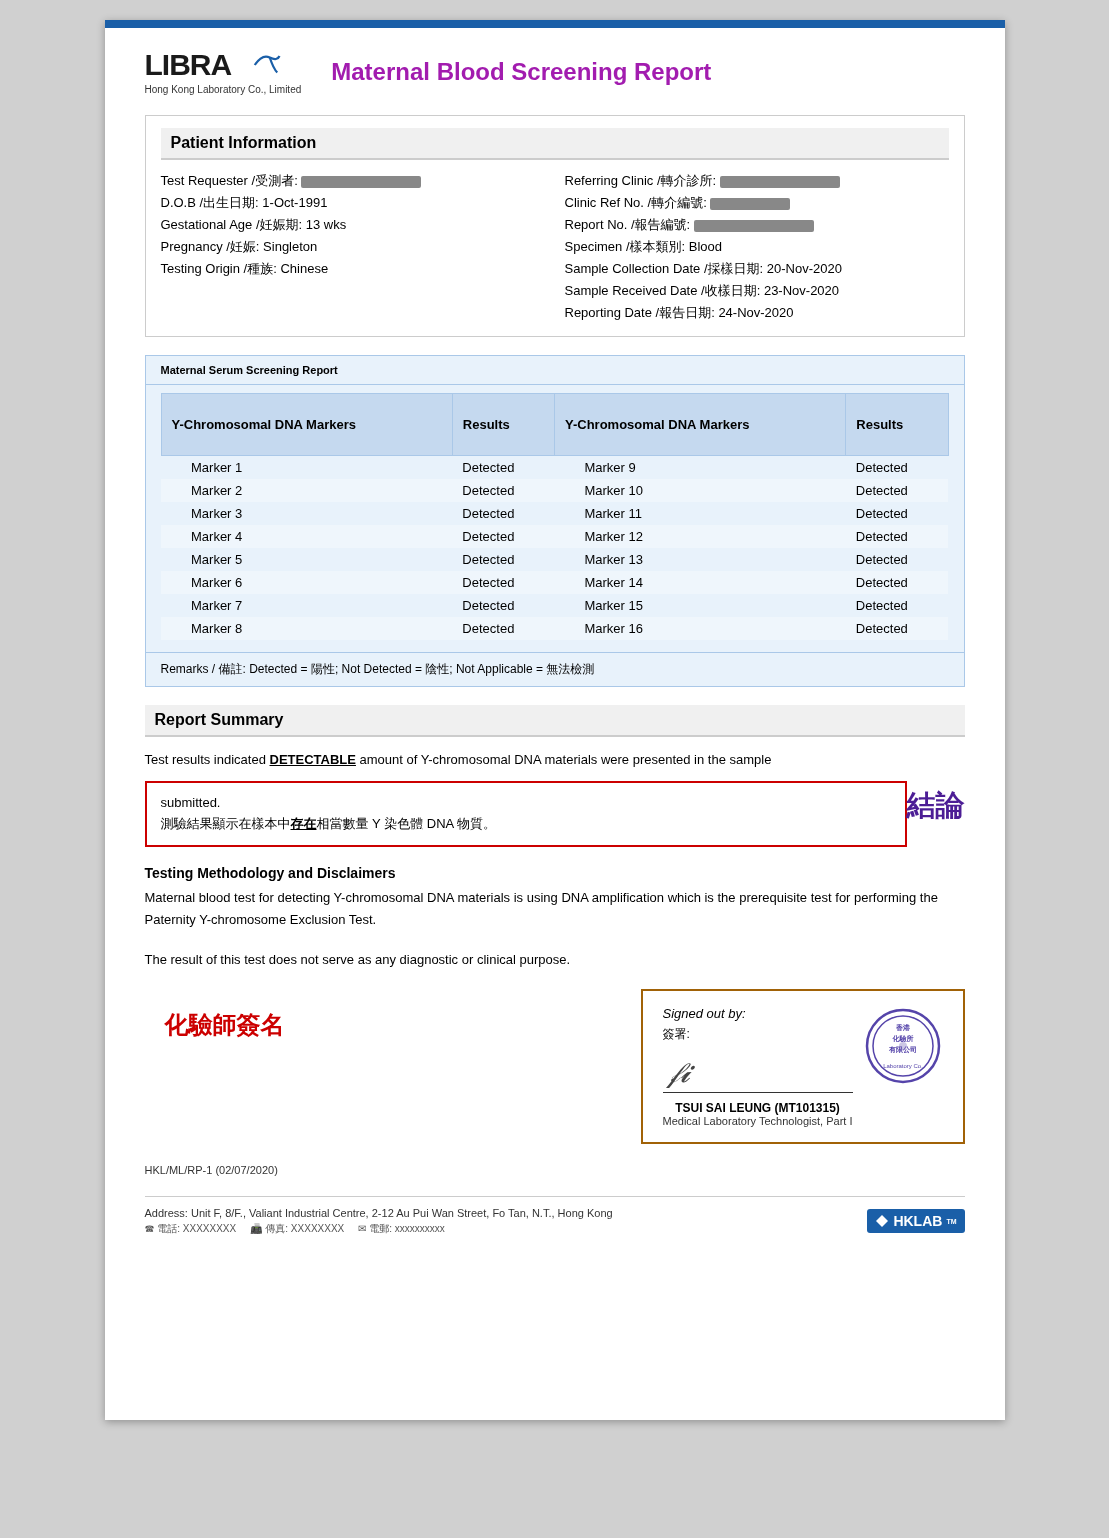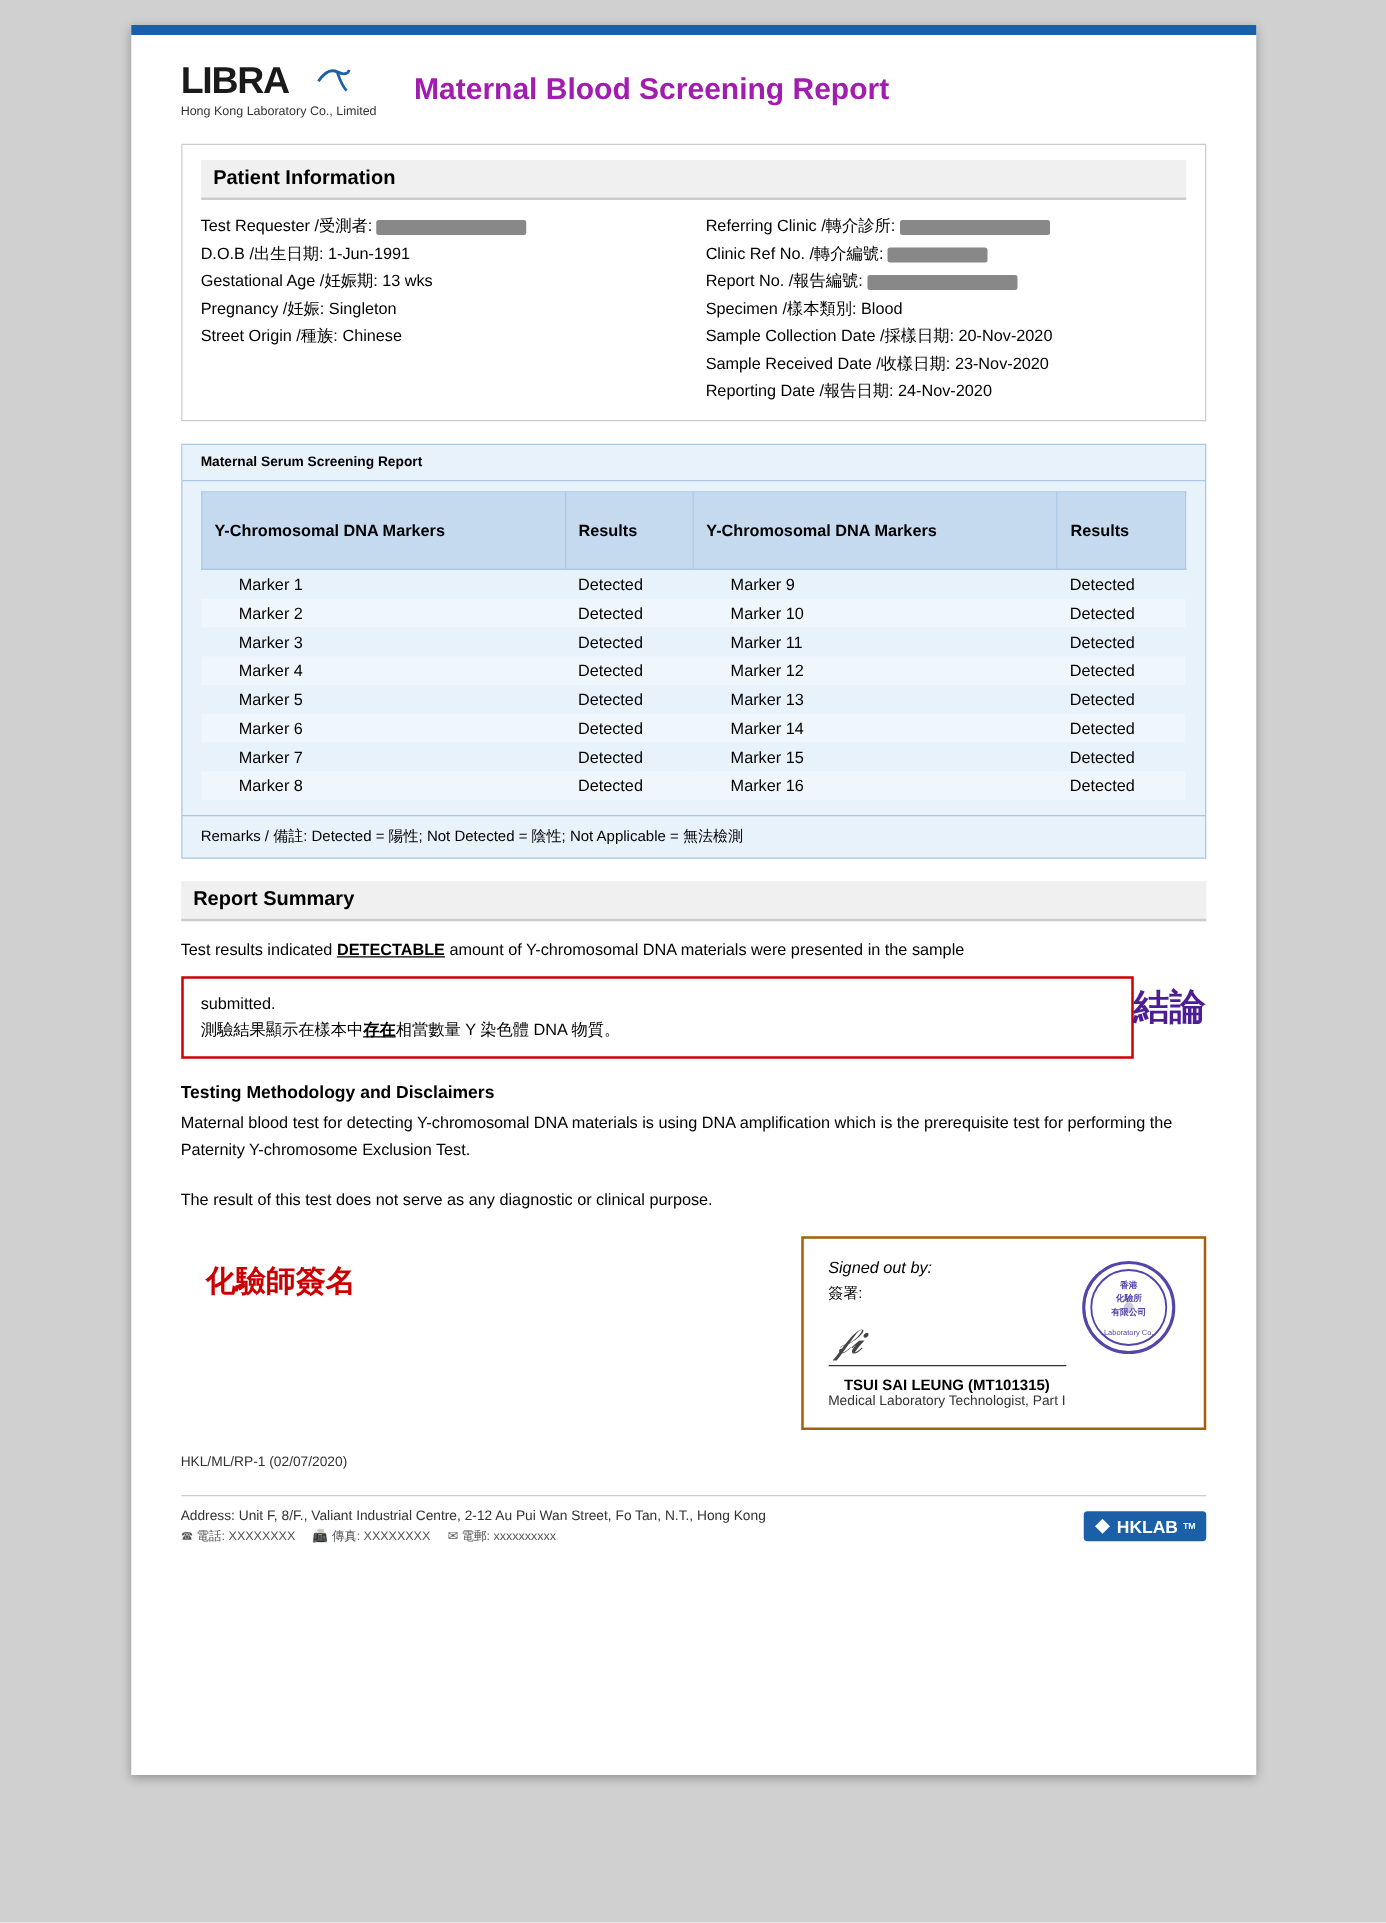--- a/index.html
+++ b/index.html
@@ -312,30 +312,30 @@
 
   <div class="patient-info">
     <div class="section-header">Patient Information</div>
     <div class="info-grid">
 
       <div>
         <div class="info-row">
           <span>Test Requester /受測者: </span><span class="redacted"></span>
         </div>
         <div class="info-row">
-          <span>D.O.B /出生日期: 1-Jun-1991</span>
+          <span>D.O.B /出生日期: 1-Oct-1991</span>
         </div>
         <div class="info-row">
           <span>Gestational Age /妊娠期: 13 wks</span>
         </div>
         <div class="info-row">
           <span>Pregnancy /妊娠: Singleton</span>
         </div>
         <div class="info-row">
-          <span>Street Origin /種族: Chinese</span>
+          <span>Testing Origin /種族: Chinese</span>
         </div>
       </div>
 
       <div>
         <div class="info-row">
           <span>Referring Clinic /轉介診所: </span><span class="redacted"></span>
         </div>
         <div class="info-row">
           <span>Clinic Ref No. /轉介編號: </span><span class="redacted-sm"></span>
         </div>

